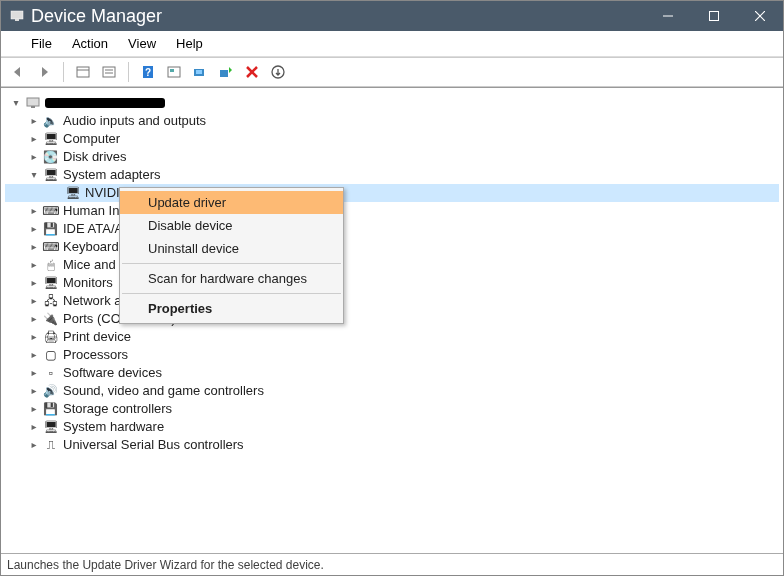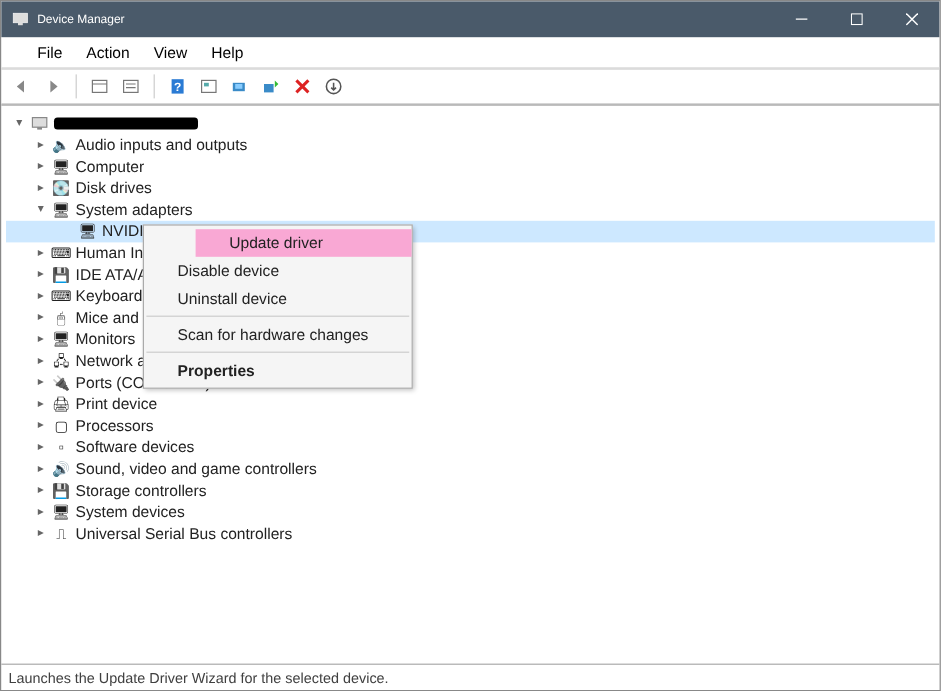--- a/index.html
+++ b/index.html
@@ -1,37 +1,37 @@
 <!DOCTYPE html>
 <html><head>
 <meta charset="utf-8">
 <style>
 * { box-sizing: border-box; margin: 0; padding: 0; font-family: 'Segoe UI', Tahoma, sans-serif; }
 body { background: #fff; width: 784px; height: 576px; overflow: hidden; display: flex; flex-direction: column; border: 1px solid #888; }
-.titlebar { background: #4a5a6a; color: #fff; height: 30px; display: flex; align-items: center; padding-left: 8px; font-size: 10px; }
+.titlebar { background: #4a5a6a; color: #fff; height: 30px; display: flex; align-items: center; padding-left: 8px; font-size: 18px; }
 .titlebar .title-icon { width: 16px; height: 16px; margin-right: 6px; display:inline-flex; align-items:center; justify-content:center;}
 .titlebar .spacer { flex: 1; }
 .titlebar .winbtn { width: 46px; height: 30px; display: flex; align-items: center; justify-content: center; color: #fff; font-size: 12px;}
 .menubar { height: 26px; display: flex; align-items: center; padding: 0 20px; font-size: 13px; border-bottom: 1px solid #ddd; }
 .menubar .menuitem { padding: 2px 10px; }
 .toolbar { height: 30px; display: flex; align-items: center; padding: 0 6px; border-top:1px solid #ccc; border-bottom: 1px solid #ccc; gap:4px;}
 .toolbar .tbtn { width: 22px; height: 22px; display: flex; align-items: center; justify-content: center; font-size: 14px; color:#555;}
 .toolbar .sep { width:1px; height:20px; background:#ccc; margin:0 4px;}
 .tree { flex: 1; overflow: auto; padding: 6px 4px; font-size: 13px; color: #222; position: relative; border-top:1px solid #999;}
 .node { display: flex; align-items: center; height: 18px; line-height: 18px; white-space: nowrap; }
 .caret { width: 14px; height: 14px; display: inline-flex; align-items: center; justify-content: center; color: #666; font-size: 10px; cursor:pointer;}
 .caret.empty { visibility: hidden; }
 .devicon { width: 16px; height: 16px; margin: 0 4px 0 2px; display:inline-flex; align-items:center; justify-content:center; font-size:12px;}
 .ind0 { padding-left: 4px; }
 .ind1 { padding-left: 22px; }
 .ind2 { padding-left: 44px; }
 .selected { background: #cde8ff; }
 .contextmenu { position: absolute; background: #f5f5f5; border: 1px solid #aaa; box-shadow: 2px 2px 4px rgba(0,0,0,0.25); width:225px; font-size:13px; padding:3px 0;}
 .contextmenu .cmitem { padding: 4px 12px 4px 28px; }
-.contextmenu .cmitem.highlight { background: #f9a8d4; margin-left: 43px; }
+.contextmenu .cmitem.highlight { background: #fdba74; }
 .contextmenu .cmitem.bold { font-weight: bold; }
 .contextmenu .cmsep { height:1px; background:#ccc; margin:3px 2px;}
 .statusbar { height: 22px; border-top: 1px solid #aaa; font-size: 12px; display: flex; align-items: center; padding: 0 6px; color:#404040;}
 .rootlabel { background:#000; color:#000; border-radius:3px; display:inline-block; width:120px; height:10px;}
 svg { display:block; }
 </style>
 </head>
 <body>
 
 <div class="titlebar">
@@ -225,21 +225,21 @@
     <span>Sound, video and game controllers</span>
   </div>
   <div class="node ind1">
     <span class="caret">▸</span>
     <span class="devicon">💾</span>
     <span>Storage controllers</span>
   </div>
   <div class="node ind1">
     <span class="caret">▸</span>
     <span class="devicon">🖥</span>
-    <span>System devices</span>
+    <span>System hardware</span>
   </div>
   <div class="node ind1">
     <span class="caret">▸</span>
     <span class="devicon">⎍</span>
     <span>Universal Serial Bus controllers</span>
   </div>
 
   <div class="contextmenu" style="left:118px; top:99px;">
     <div class="cmitem highlight">Update driver</div>
     <div class="cmitem">Disable device</div>

